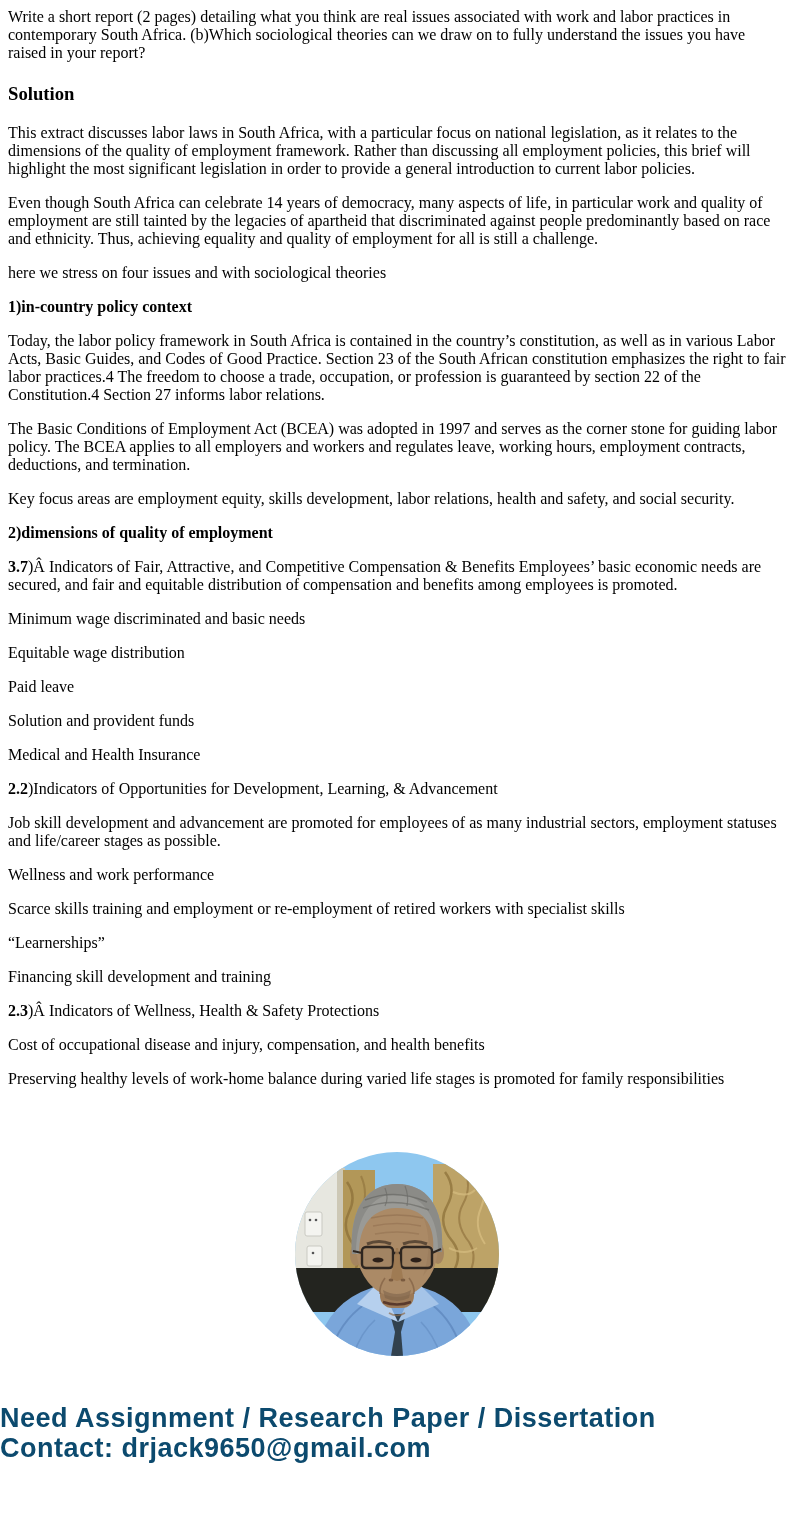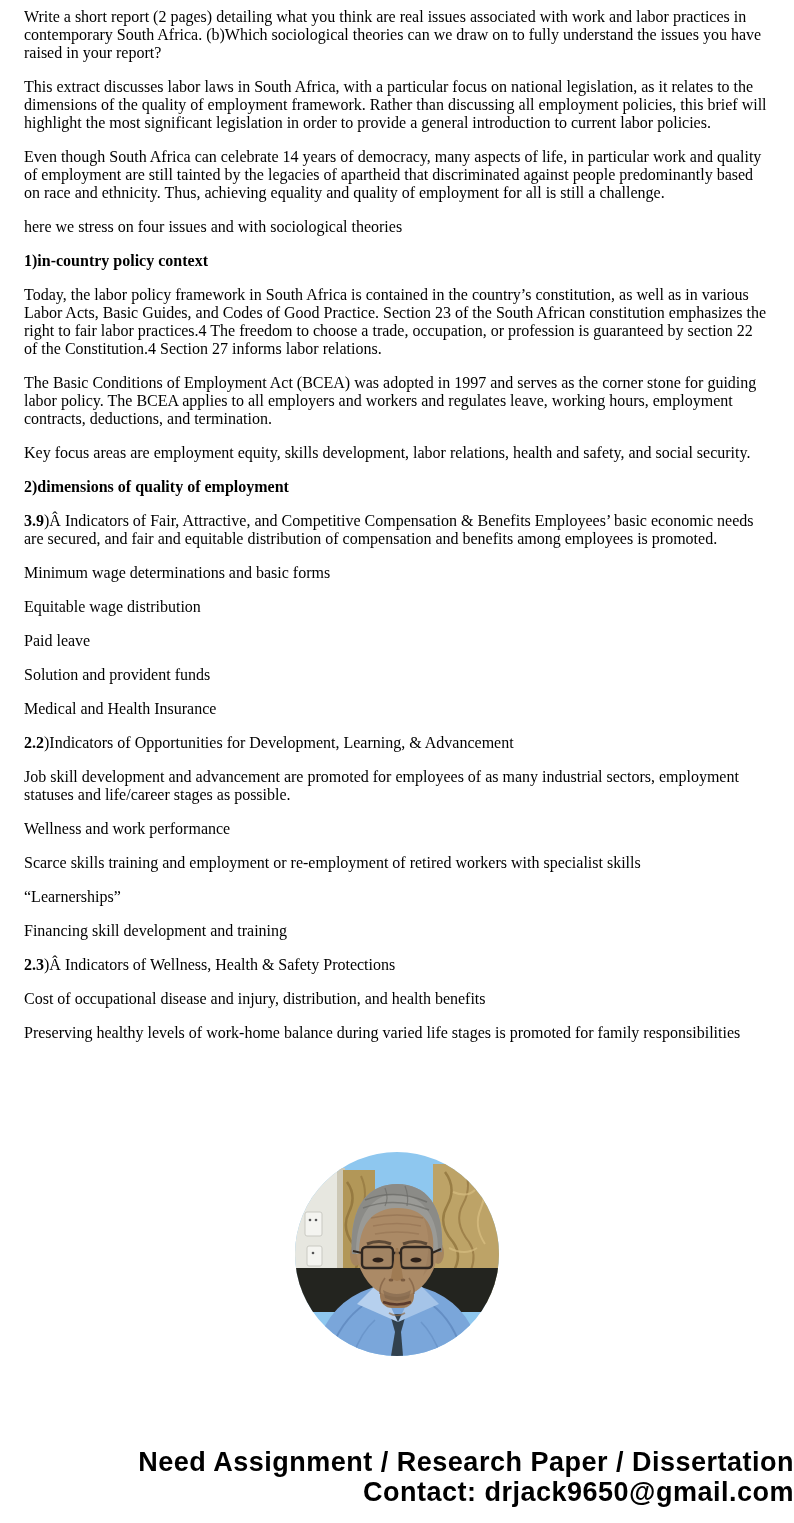--- a/index.html
+++ b/index.html
@@ -2,69 +2,70 @@
 <html><head>
 <meta charset="utf-8">
 <style>
   html,body{margin:0;padding:0;}
   body{
     width:794px;height:1523px;position:relative;background:#ffffff;color:#000;
     font-family:"Liberation Serif","DejaVu Serif",serif;
   }
   .doc{
     position:absolute;top:0;left:0;box-sizing:border-box;
-    width:794px;height:1128px;padding:0 24px;overflow:hidden;
+    width:794px;height:1128px;padding:0 8px;overflow:hidden;
     font-size:16px;line-height:18px;
   }
   .doc p{margin:16px 0;}
   .doc p.first{margin-top:8px;}
   .doc b{font-weight:bold;}
   h3.solution{
     font-size:18.7px;line-height:22px;margin:21px 0 19px;font-weight:bold;
     font-family:"Liberation Serif","DejaVu Serif",serif;
   }
   .bold-head{font-weight:bold;}
   .photo-wrap{
     position:absolute;top:1152px;left:295px;width:204px;height:204px;
     border-radius:50%;overflow:hidden;
   }
   .photo-wrap svg{display:block;}
   .footer{
-    position:absolute;top:1403px;left:0;width:794px;text-align:right;
+    position:absolute;top:1403px;left:0;width:794px;text-align:left;
     font-family:"Liberation Sans","DejaVu Sans",sans-serif;
-    font-weight:bold;font-size:27px;line-height:30px;letter-spacing:0.5px;color:#000000;margin-top:44px;
+    font-weight:bold;font-size:27px;line-height:30px;letter-spacing:0.5px;color:#0c4a6e;
   }
 </style>
 </head>
 <body>
 
 <div class="doc">
   <p class="first">Write a short report (2 pages) detailing what you think are real issues associated with work and labor practices in contemporary South Africa. (b)Which sociological theories can we draw on to fully understand the issues you have raised in your report?</p>
+  <h3 class="solution">Solution</h3>
   <p>This extract discusses labor laws in South Africa, with a particular focus on national legislation, as it relates to the dimensions of the quality of employment framework. Rather than discussing all employment policies, this brief will highlight the most significant legislation in order to provide a general introduction to current labor policies.</p>
   <p>Even though South Africa can celebrate 14 years of democracy, many aspects of life, in particular work and quality of employment are still tainted by the legacies of apartheid that discriminated against people predominantly based on race and ethnicity. Thus, achieving equality and quality of employment for all is still a challenge.</p>
   <p>here we stress on four issues and with sociological theories</p>
   <p class="bold-head">1)in-country policy context</p>
   <p>Today, the labor policy framework in South Africa is contained in the country’s constitution, as well as in various Labor Acts, Basic Guides, and Codes of Good Practice. Section 23 of the South African constitution emphasizes the right to fair labor practices.4 The freedom to choose a trade, occupation, or profession is guaranteed by section 22 of the Constitution.4 Section 27 informs labor relations.</p>
   <p>The Basic Conditions of Employment Act (BCEA) was adopted in 1997 and serves as the corner stone for guiding labor policy. The BCEA applies to all employers and workers and regulates leave, working hours, employment contracts, deductions, and termination.</p>
   <p>Key focus areas are employment equity, skills development, labor relations, health and safety, and social security.</p>
   <p class="bold-head">2)dimensions of quality of employment</p>
-  <p><b>3.9</b><span>)Â Indicators of Fair, Attractive, and Competitive Compensation &amp; Benefits Employees’ basic economic needs are secured, and fair and equitable distribution of compensation and benefits among employees is promoted.</span></p>
-  <p>Minimum wage determinations and basic forms</p>
+  <p><b>3.7</b><span>)Â Indicators of Fair, Attractive, and Competitive Compensation &amp; Benefits Employees’ basic economic needs are secured, and fair and equitable distribution of compensation and benefits among employees is promoted.</span></p>
+  <p>Minimum wage discriminated and basic needs</p>
   <p>Equitable wage distribution</p>
   <p>Paid leave</p>
   <p>Solution and provident funds</p>
   <p>Medical and Health Insurance</p>
   <p><b>2.2</b><span>)Indicators of Opportunities for Development, Learning, &amp; Advancement</span></p>
   <p>Job skill development and advancement are promoted for employees of as many industrial sectors, employment statuses and life/career stages as possible.</p>
   <p>Wellness and work performance</p>
   <p>Scarce skills training and employment or re-employment of retired workers with specialist skills</p>
   <p>“Learnerships”</p>
   <p>Financing skill development and training</p>
   <p><b>2.3</b><span>)Â Indicators of Wellness, Health &amp; Safety Protections</span></p>
-  <p>Cost of occupational disease and injury, distribution, and health benefits</p>
+  <p>Cost of occupational disease and injury, compensation, and health benefits</p>
   <p>Preserving healthy levels of work-home balance during varied life stages is promoted for family responsibilities</p>
 </div>
 
 <div class="photo-wrap">
   <svg width="204" height="204" viewBox="0 0 204 204">
 
     <rect x="0" y="0" width="204" height="204" fill="#8ec7ef"></rect>
 
     <rect x="-6" y="20" width="54" height="130" fill="#e7e7e0"></rect>
     <rect x="42" y="16" width="8" height="134" fill="#cdc8b6"></rect>

